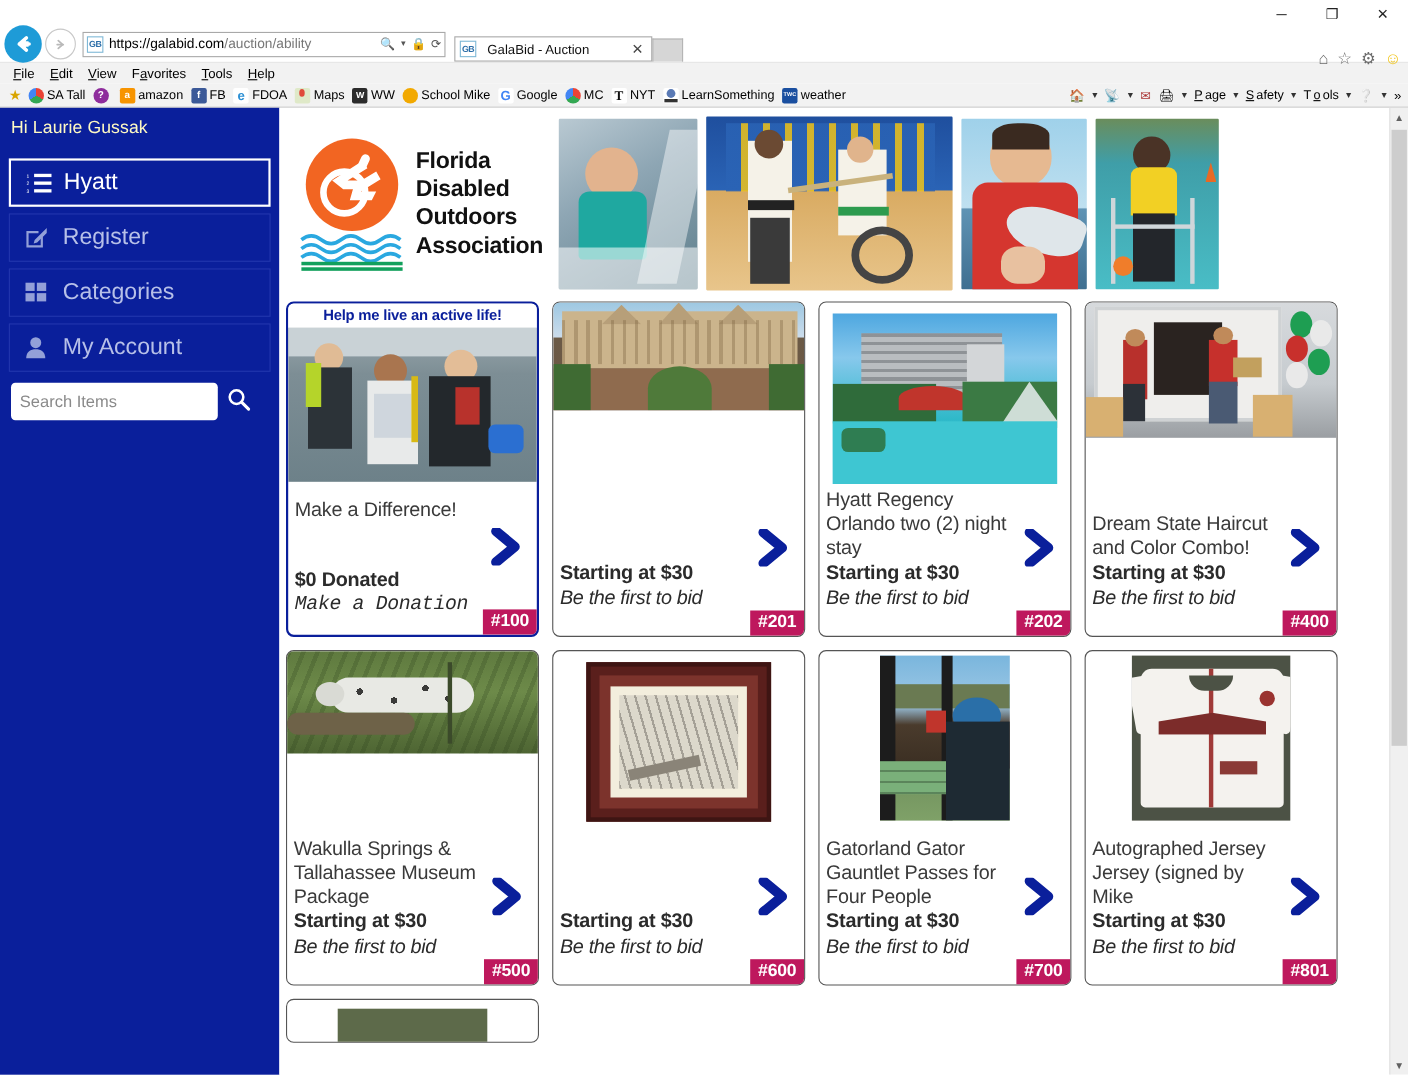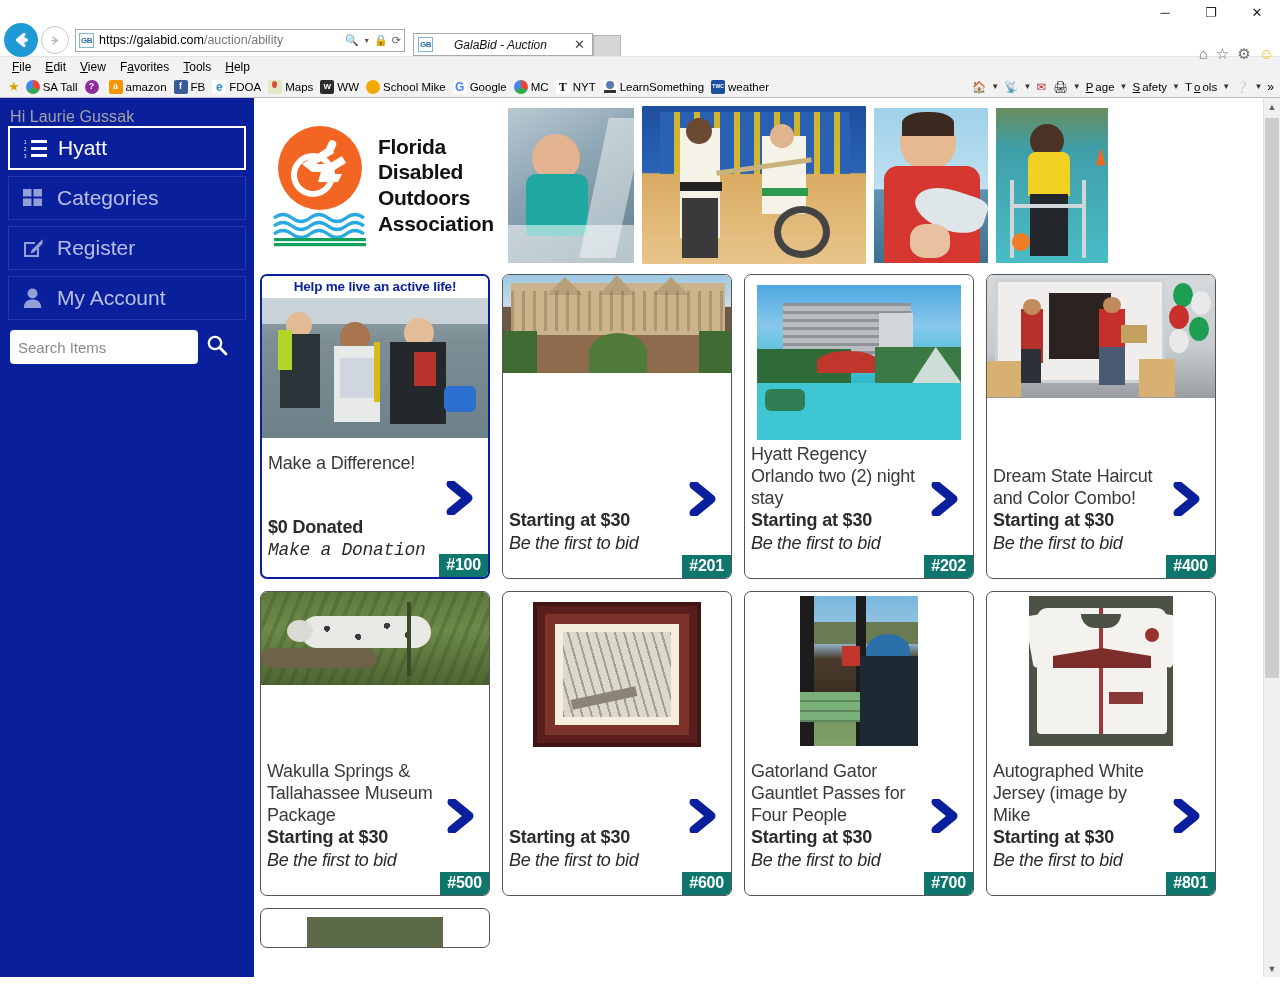--- a/index.html
+++ b/index.html
@@ -49,21 +49,21 @@
   }
   .url-text { font-size:12.5px; color:#000; white-space:nowrap; overflow:hidden; flex:1 1 auto;}
   .url-text .dim { color:#777; }
   .url-icons { display:flex; align-items:center; gap:4px; margin-left:4px; flex:0 0 auto;}
   .url-icons span { font-size:11px; color:#555; }
   .tabstrip { display:flex; align-items:flex-end; height:32px; margin-left:8px; }
   .tab {
     width:180px; height:23px; border:1px solid #a9a9a9; background:#fff;
     display:flex; align-items:center; padding:0 4px; font-size:12px; color:#111;
   }
-  .tab .tab-title { flex:1 1 auto; white-space:nowrap; overflow:hidden; margin-left:16px;font-style:italic;}
+  .tab .tab-title { flex:1 1 auto; white-space:nowrap; overflow:hidden; margin-left:5px;}
   .tab .tab-x { color:#444; font-size:13px; padding:0 3px;}
   .newtab { width:28px; height:21px; background:#d6d6d6; border:1px solid #b5b5b5; border-bottom:none; }
   .chrome-right-icons {
     position:absolute; right:6px; top:22px; display:flex; align-items:center; gap:8px;
   }
   .chrome-right-icons span { font-size:15px; color:#6c6c6c; line-height:1; }
 
   
   .menubar {
     height:20px; display:flex; align-items:center; gap:2px; padding-left:6px;
@@ -87,21 +87,21 @@
   .cmdbar .caret { font-size:8px; color:#333; }
   .cmdbar u { text-decoration:underline; }
 
   
   .viewport { width:1280px; height:879px; display:flex; position:relative; background:#fff; }
 
   .sidebar {
     width:254px; flex:0 0 254px; background:#0a1f9b; padding:8px 0 0 0;
     position:relative;
   }
-  .greeting { color:#a3a3a3; font-size:16px; padding:2px 0 0 10px; letter-spacing:0.1px;}
+  .greeting { color:#fef9c3; font-size:16px; padding:2px 0 18px 10px; letter-spacing:0.1px;}
   .navitem {
     margin:0 8px 6px 8px; height:44px; display:flex; align-items:center;
     padding-left:14px; gap:10px; color:#b7c0e8; font-size:21px;
     border:1px solid #2337ae; background:#0a1f9b;
   }
   .navitem.active { border:2px solid #ffffff; color:#ffffff; }
   .navicon { width:24px; display:flex; align-items:center; justify-content:flex-start; }
   .searchwrap { display:flex; align-items:center; gap:8px; margin:10px 0 0 10px; }
   .searchbox {
     width:188px; height:34px; background:#fff; border-radius:4px;
@@ -138,21 +138,21 @@
   .card-img { width:100%; background:#dcdcdc; position:relative; overflow:hidden; }
   .card-body { position:absolute; left:0; right:0; bottom:0; padding:0 6px 0 6px; }
   .card-title {
     font-size:18px; color:#3a3a3a; line-height:1.23; letter-spacing:-0.2px;
     padding-right:44px;
   }
   .card-price { font-size:18px; font-weight:bold; color:#2b2b2b; line-height:1.25; letter-spacing:-0.2px;}
   .card-sub { font-size:18px; font-style:italic; color:#2b2b2b; line-height:1.25; letter-spacing:-0.3px;}
   .chev { position:absolute; right:12px; bottom:58px; }
   .badge {
-    position:absolute; right:0; bottom:0; background:#0f766e; color:#fff;
+    position:absolute; right:0; bottom:0; background:#be185d; color:#fff;
     font-size:16px; font-weight:bold; padding:2px 7px 3px 7px; letter-spacing:-0.2px;
   }
 
   
   .scrollbar {
     position:absolute; right:0; top:0; width:17px; height:879px;
     background:#f0f0f0; border-left:1px solid #e0e0e0;
   }
   .sb-arrow { height:17px; display:flex; align-items:center; justify-content:center;
               font-size:9px; color:#606060; }
@@ -335,38 +335,38 @@
           <text x="0" y="4.5" font-size="4.5" fill="#fff" font-family="Liberation Sans, sans-serif">1</text>
           <text x="0" y="11.5" font-size="4.5" fill="#fff" font-family="Liberation Sans, sans-serif">2</text>
           <text x="0" y="18.5" font-size="4.5" fill="#fff" font-family="Liberation Sans, sans-serif">3</text>
         </svg>
       </span>
       <span>Hyatt</span>
     </div>
 
     <div class="navitem">
       <span class="navicon">
+        <svg width="21" height="20" viewBox="0 0 21 20">
+          <path d="M1 4 H12 V6 H3 V17 H14 V9 H16 V19 H1 Z" fill="#93a0d8"></path>
+          <path d="M19.5 1.2 L17.2 3.5 L8.5 12.2 L7.6 15.4 L10.8 14.5 L19.5 5.8 Z" fill="#93a0d8"></path>
+        </svg>
+      </span>
+      <span>Register</span>
+    </div>
+
+    <div class="navitem">
+      <span class="navicon">
         <svg width="20" height="20" viewBox="0 0 20 20">
           <rect x="0" y="1" width="8.5" height="7.5" fill="#93a0d8"></rect>
           <rect x="10.5" y="1" width="8.5" height="7.5" fill="#93a0d8"></rect>
           <rect x="0" y="10.5" width="8.5" height="7.5" fill="#93a0d8"></rect>
           <rect x="10.5" y="10.5" width="8.5" height="7.5" fill="#93a0d8"></rect>
         </svg>
       </span>
       <span>Categories</span>
-    </div>
-
-    <div class="navitem">
-      <span class="navicon">
-        <svg width="21" height="20" viewBox="0 0 21 20">
-          <path d="M1 4 H12 V6 H3 V17 H14 V9 H16 V19 H1 Z" fill="#93a0d8"></path>
-          <path d="M19.5 1.2 L17.2 3.5 L8.5 12.2 L7.6 15.4 L10.8 14.5 L19.5 5.8 Z" fill="#93a0d8"></path>
-        </svg>
-      </span>
-      <span>Register</span>
     </div>
 
     <div class="navitem">
       <span class="navicon">
         <svg width="19" height="20" viewBox="0 0 19 20">
           <circle cx="9.5" cy="5.5" r="5" fill="#93a0d8"></circle>
           <path d="M0.8 20 C0.8 13.5 5 11.5 9.5 11.5 C14 11.5 18.2 13.5 18.2 20 Z" fill="#93a0d8"></path>
         </svg>
       </span>
       <span>My Account</span>
@@ -644,21 +644,21 @@
           <div class="ph" style="left:8px;top:12px;width:130px;height:126px;background:#f4f2ee;border-radius:10px 10px 4px 4px;"></div>
           <div class="ph" style="left:0;top:18px;width:28px;height:52px;background:#f4f2ee;transform:rotate(-10deg);border-radius:4px;"></div>
           <div class="ph" style="left:120px;top:18px;width:28px;height:52px;background:#f4f2ee;transform:rotate(10deg);border-radius:4px;"></div>
           <div class="ph" style="left:70px;top:12px;width:4px;height:126px;background:#a03a38;"></div>
           <div class="ph" style="left:24px;top:52px;width:98px;height:20px;background:#7c2c2a;clip-path:polygon(0 40%,50% 0,100% 40%,100% 100%,0 100%);"></div>
           <div class="ph" style="left:52px;top:18px;width:40px;height:14px;background:#4c5245;border-radius:0 0 16px 16px;"></div>
           <div class="ph" style="left:116px;top:32px;width:14px;height:14px;border-radius:50%;background:#9a3330;"></div>
           <div class="ph" style="left:80px;top:96px;width:34px;height:12px;background:#8a3a36;"></div>
         </div>
         <div class="card-body">
-          <div class="card-title">Autographed White Jersey (image by Mike</div>
+          <div class="card-title">Autographed Jersey Jersey (signed by Mike</div>
           <div class="card-price">Starting at $30</div>
           <div class="card-sub" style="margin-bottom:24px;">Be the first to bid</div>
         </div>
         <div class="chev">
           <svg width="30" height="34" viewBox="0 0 30 34">
               <path d="M5 3 L22 17 L5 31" stroke="#0a1f9b" stroke-width="9" fill="none" stroke-linecap="round" stroke-linejoin="round"></path>
             </svg>
         </div>
         <div class="badge">#801</div>
       </div>

